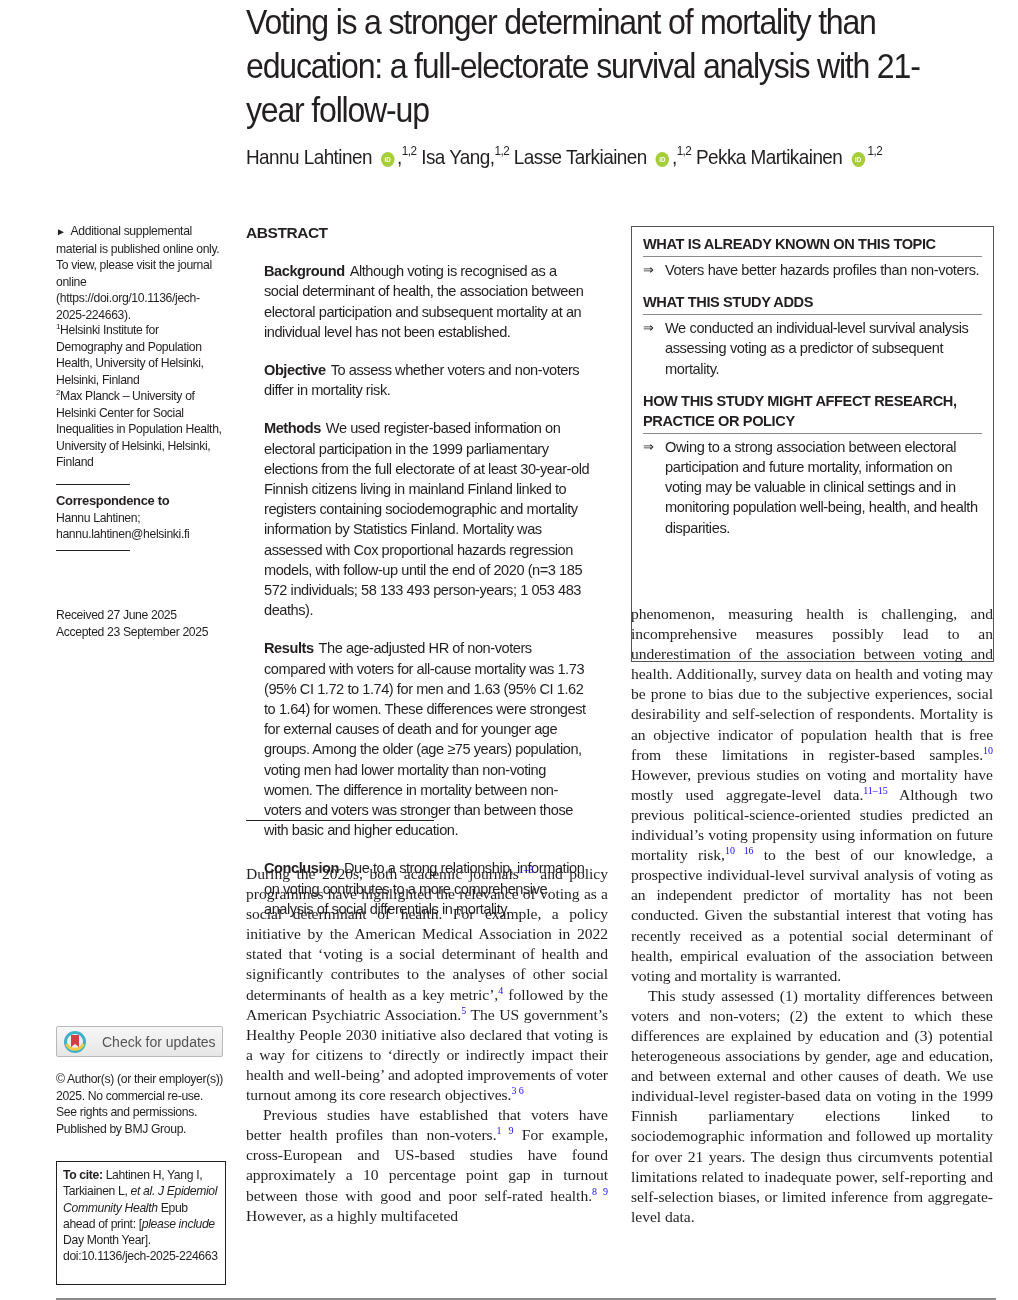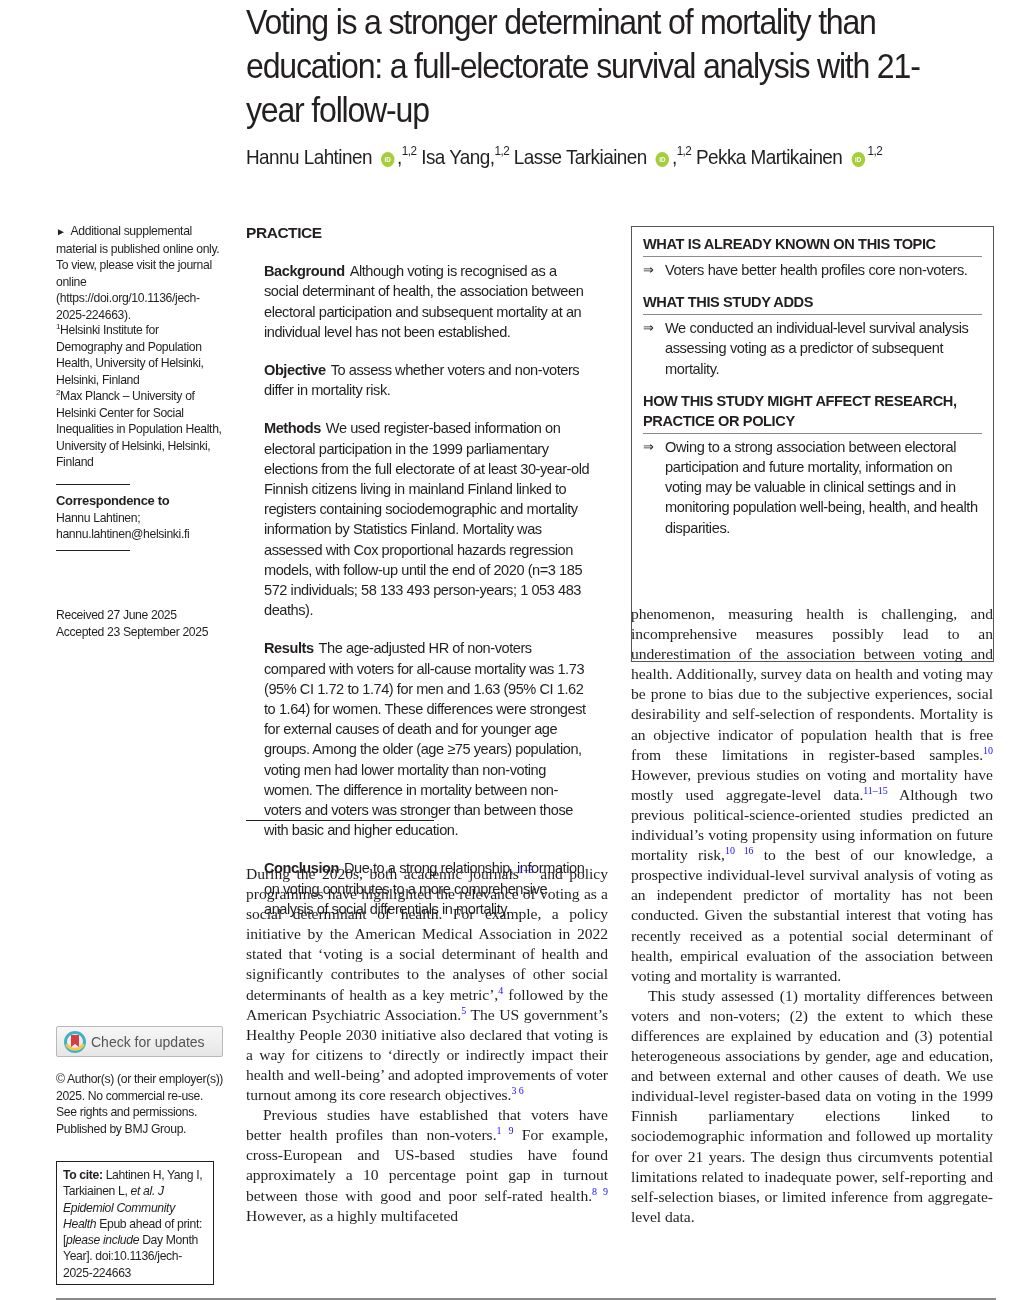--- a/index.html
+++ b/index.html
@@ -21,23 +21,23 @@
   .side sup { font-size: 8px; vertical-align: 5px; line-height: 0; }
   .side-rule { position: absolute; left: 56px; width: 74px; height: 1px; background: #231f20; }
   #supp { top: 223px; }
   #affil { top: 322px; }
   #corr { top: 493px; }
   #dates { top: 559px; margin-top: 48px; }
 
   #check-updates { position: absolute; left: 56px; top: 1026px; width: 167px; height: 31px; box-sizing: border-box;
     border: 1px solid #b8b8b8; border-radius: 2px; background: linear-gradient(#f7f7f7, #e6e6e6);
     display: flex; align-items: center; cursor: pointer; }
-  #check-updates .cu-text { font-family: "Liberation Sans", sans-serif; font-size: 14px; color: #555; margin-left: 4px; }
+  #check-updates .cu-text { font-family: "Liberation Sans", sans-serif; font-size: 14px; color: #555; margin-left: 15px; }
   #copyright { top: 1071px; }
-  #cite-box { position: absolute; left: 56px; top: 1161px; width: 158px; height: 124px; box-sizing: border-box;
+  #cite-box { position: absolute; left: 56px; top: 1161px; width: 170px; height: 124px; box-sizing: border-box;
     border: 1px solid #231f20; padding: 5px 6px; font-family: "Liberation Sans", sans-serif; font-size: 12.2px; line-height: 16.3px; letter-spacing: -0.35px; }
 
   
   #abstract { position: absolute; left: 246px; top: 223px; width: 364px; font-family: "Liberation Sans", sans-serif;
     font-size: 14.6px; line-height: 20.2px; letter-spacing: -0.45px; color: #231f20; }
   #abstract .head { font-weight: bold; font-size: 15.5px; }
   #abstract .lbl { font-weight: bold; margin-right: 5px; }
   #abstract p { margin: 18px; }
   #abs-rule { position: absolute; left: 246px; top: 820px; width: 188px; height: 1px; background: #231f20; }
 
@@ -108,34 +108,34 @@
 
 <div id="cite-box">
   <b>To cite:</b>
   <span>Lahtinen H, Yang I, Tarkiainen L,</span>
   <i>et al. J Epidemiol Community Health</i>
   <span>Epub ahead of print: [</span><i>please include</i>
   <span>Day Month Year]. doi:10.1136/jech-2025-224663</span>
 </div>
 
 <div id="abstract">
-  <div class="head">PRACTICE</div>
+  <div class="head">ABSTRACT</div>
   <p><span class="lbl">Background</span><span>Although voting is recognised as a social determinant of health, the association between electoral participation and subsequent mortality at an individual level has not been established.</span></p>
   <p><span class="lbl">Objective</span><span>To assess whether voters and non-voters differ in mortality risk.</span></p>
   <p><span class="lbl">Methods</span><span>We used register-based information on electoral participation in the 1999 parliamentary elections from the full electorate of at least 30-year-old Finnish citizens living in mainland Finland linked to registers containing sociodemographic and mortality information by Statistics Finland. Mortality was assessed with Cox proportional hazards regression models, with follow-up until the end of 2020 (n=3 185 572 individuals; 58 133 493 person-years; 1 053 483 deaths).</span></p>
   <p><span class="lbl">Results</span><span>The age-adjusted HR of non-voters compared with voters for all-cause mortality was 1.73 (95% CI 1.72 to 1.74) for men and 1.63 (95% CI 1.62 to 1.64) for women. These differences were strongest for external causes of death and for younger age groups. Among the older (age ≥75 years) population, voting men had lower mortality than non-voting women. The difference in mortality between non-voters and voters was stronger than between those with basic and higher education.</span></p>
   <p><span class="lbl">Conclusion</span><span>Due to a strong relationship, information on voting contributes to a more comprehensive analysis of social differentials in mortality.</span></p>
 </div>
 <div id="abs-rule"></div>
 
 <div id="keybox">
   <div class="kb-head">WHAT IS ALREADY KNOWN ON THIS TOPIC</div>
   <div class="kb-item">
       <span class="kb-arrow">⇒</span>
-      <span>Voters have better health profiles core non-voters.</span>
+      <span>Voters have better hazards profiles than non-voters.</span>
     </div>
   <div class="kb-head">WHAT THIS STUDY ADDS</div>
   <div class="kb-item">
       <span class="kb-arrow">⇒</span>
       <span>We conducted an individual-level survival analysis assessing voting as a predictor of subsequent mortality.</span>
     </div>
   <div class="kb-head">HOW THIS STUDY MIGHT AFFECT RESEARCH, PRACTICE OR POLICY</div>
   <div class="kb-item">
       <span class="kb-arrow">⇒</span>
       <span>Owing to a strong association between electoral participation and future mortality, information on voting may be valuable in clinical settings and in monitoring population well-being, health, and health disparities.</span>

